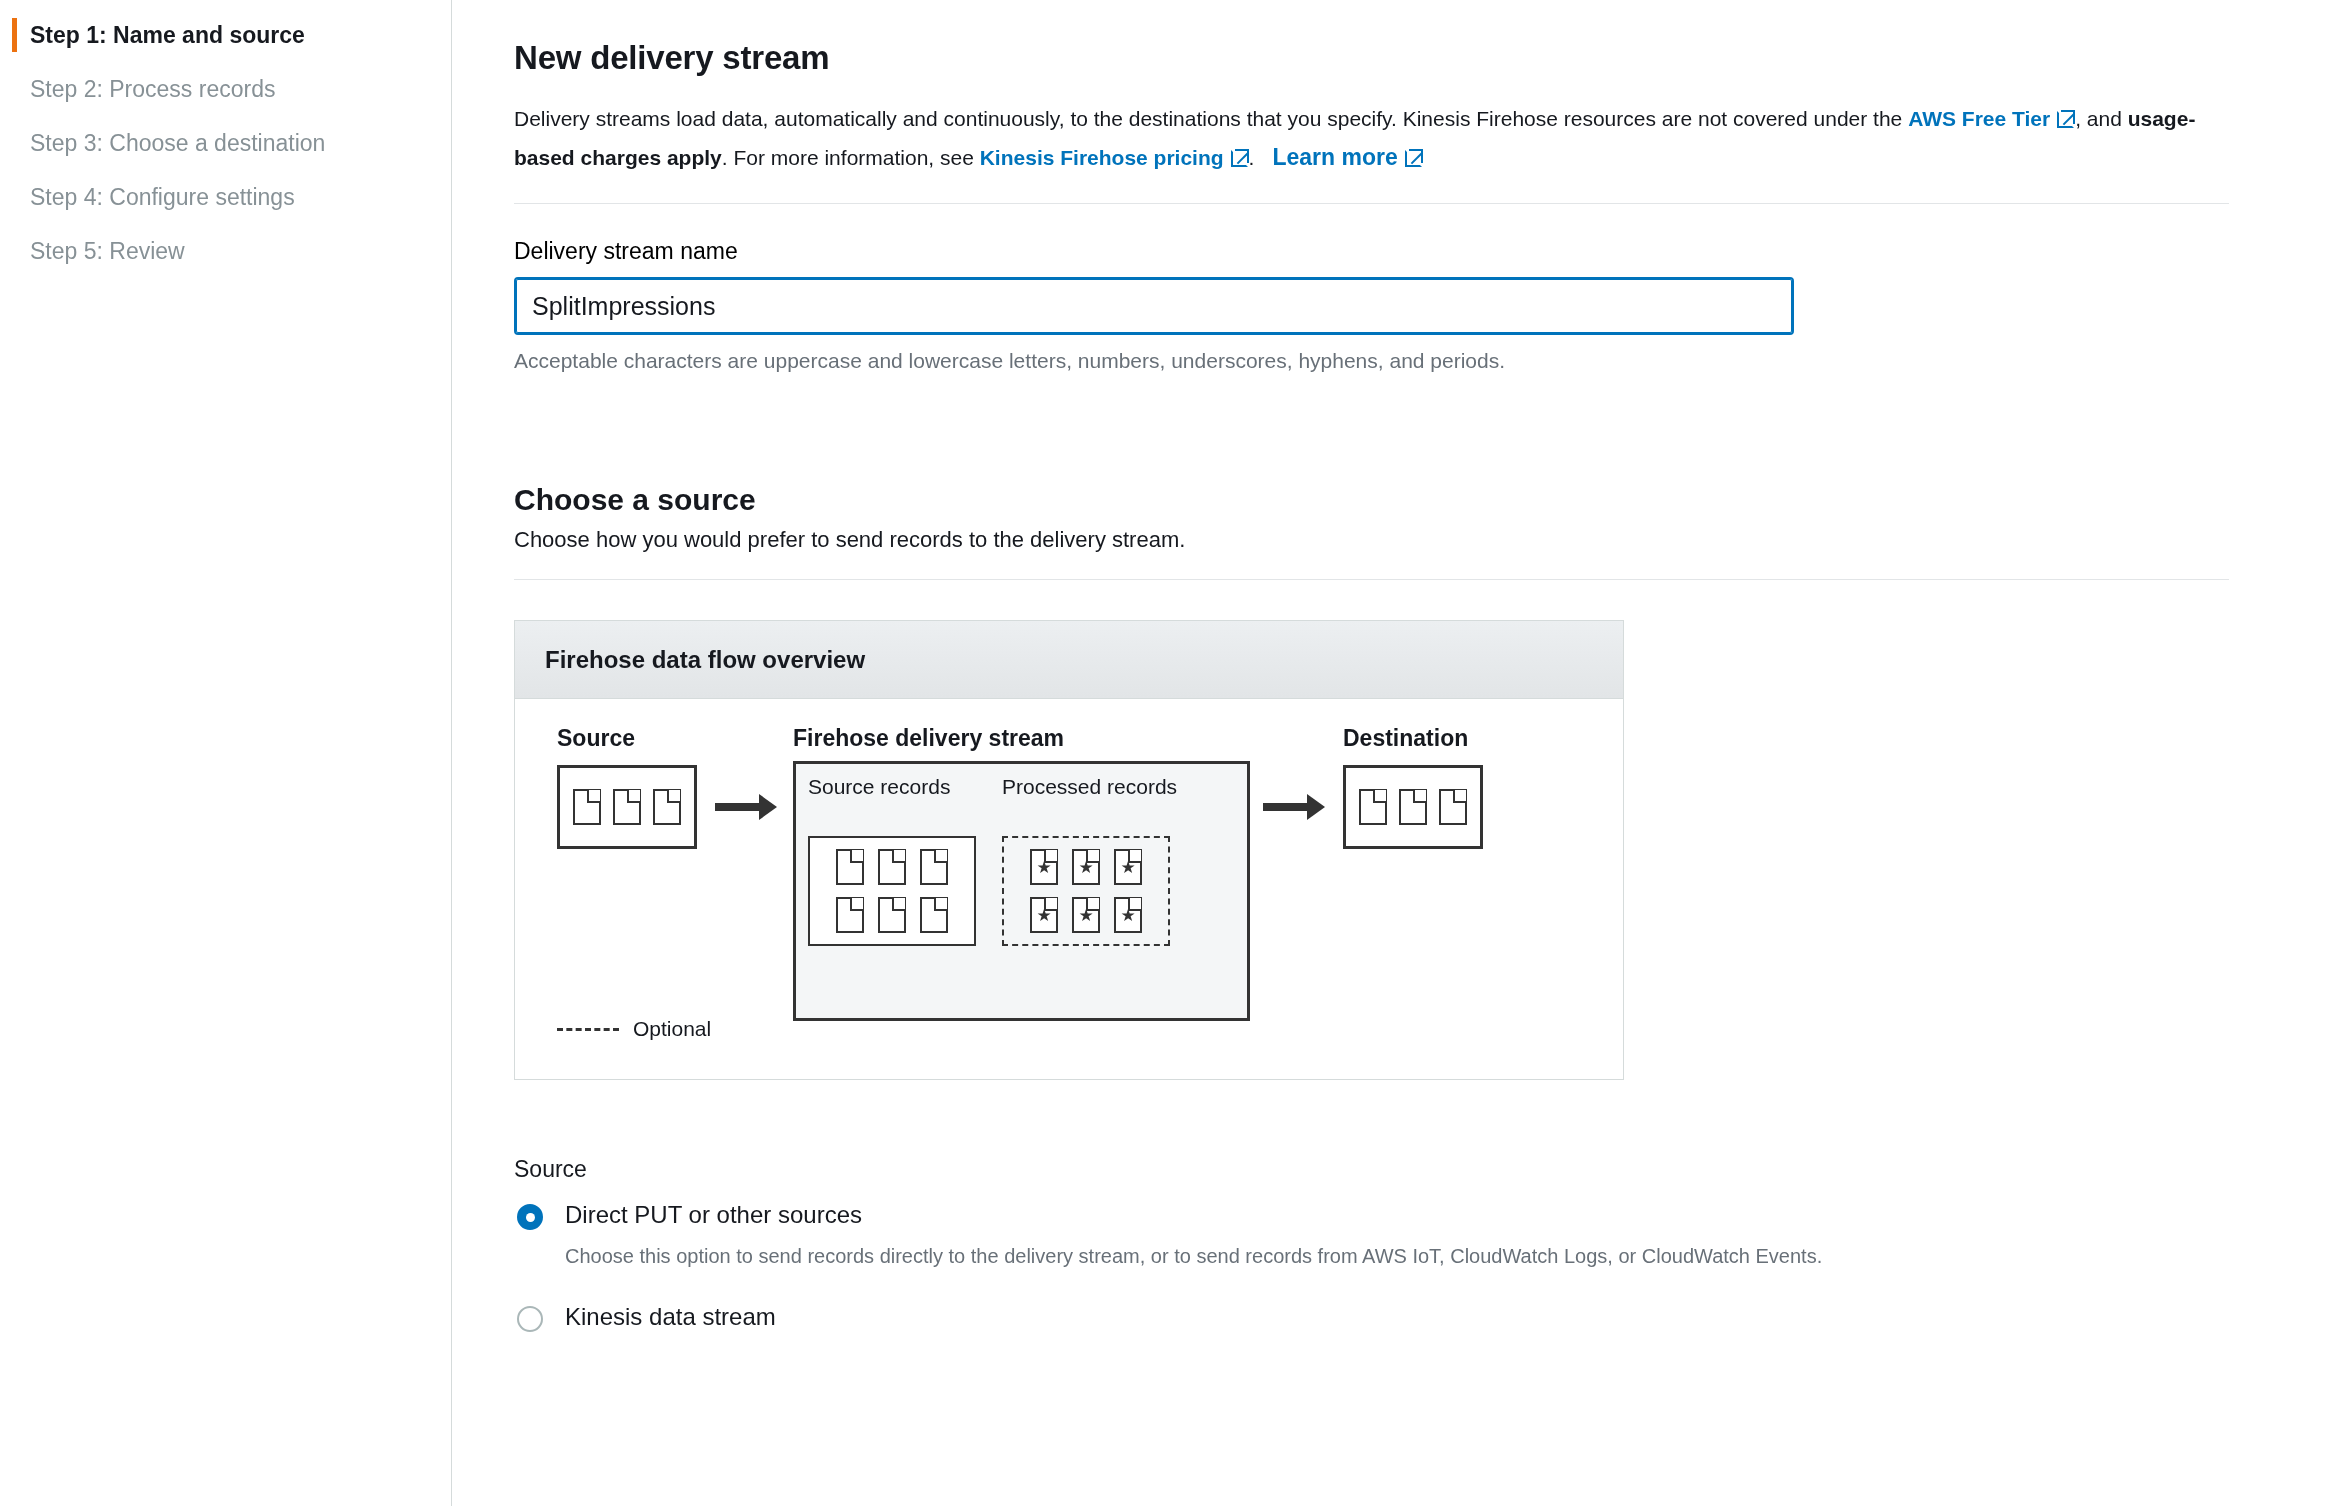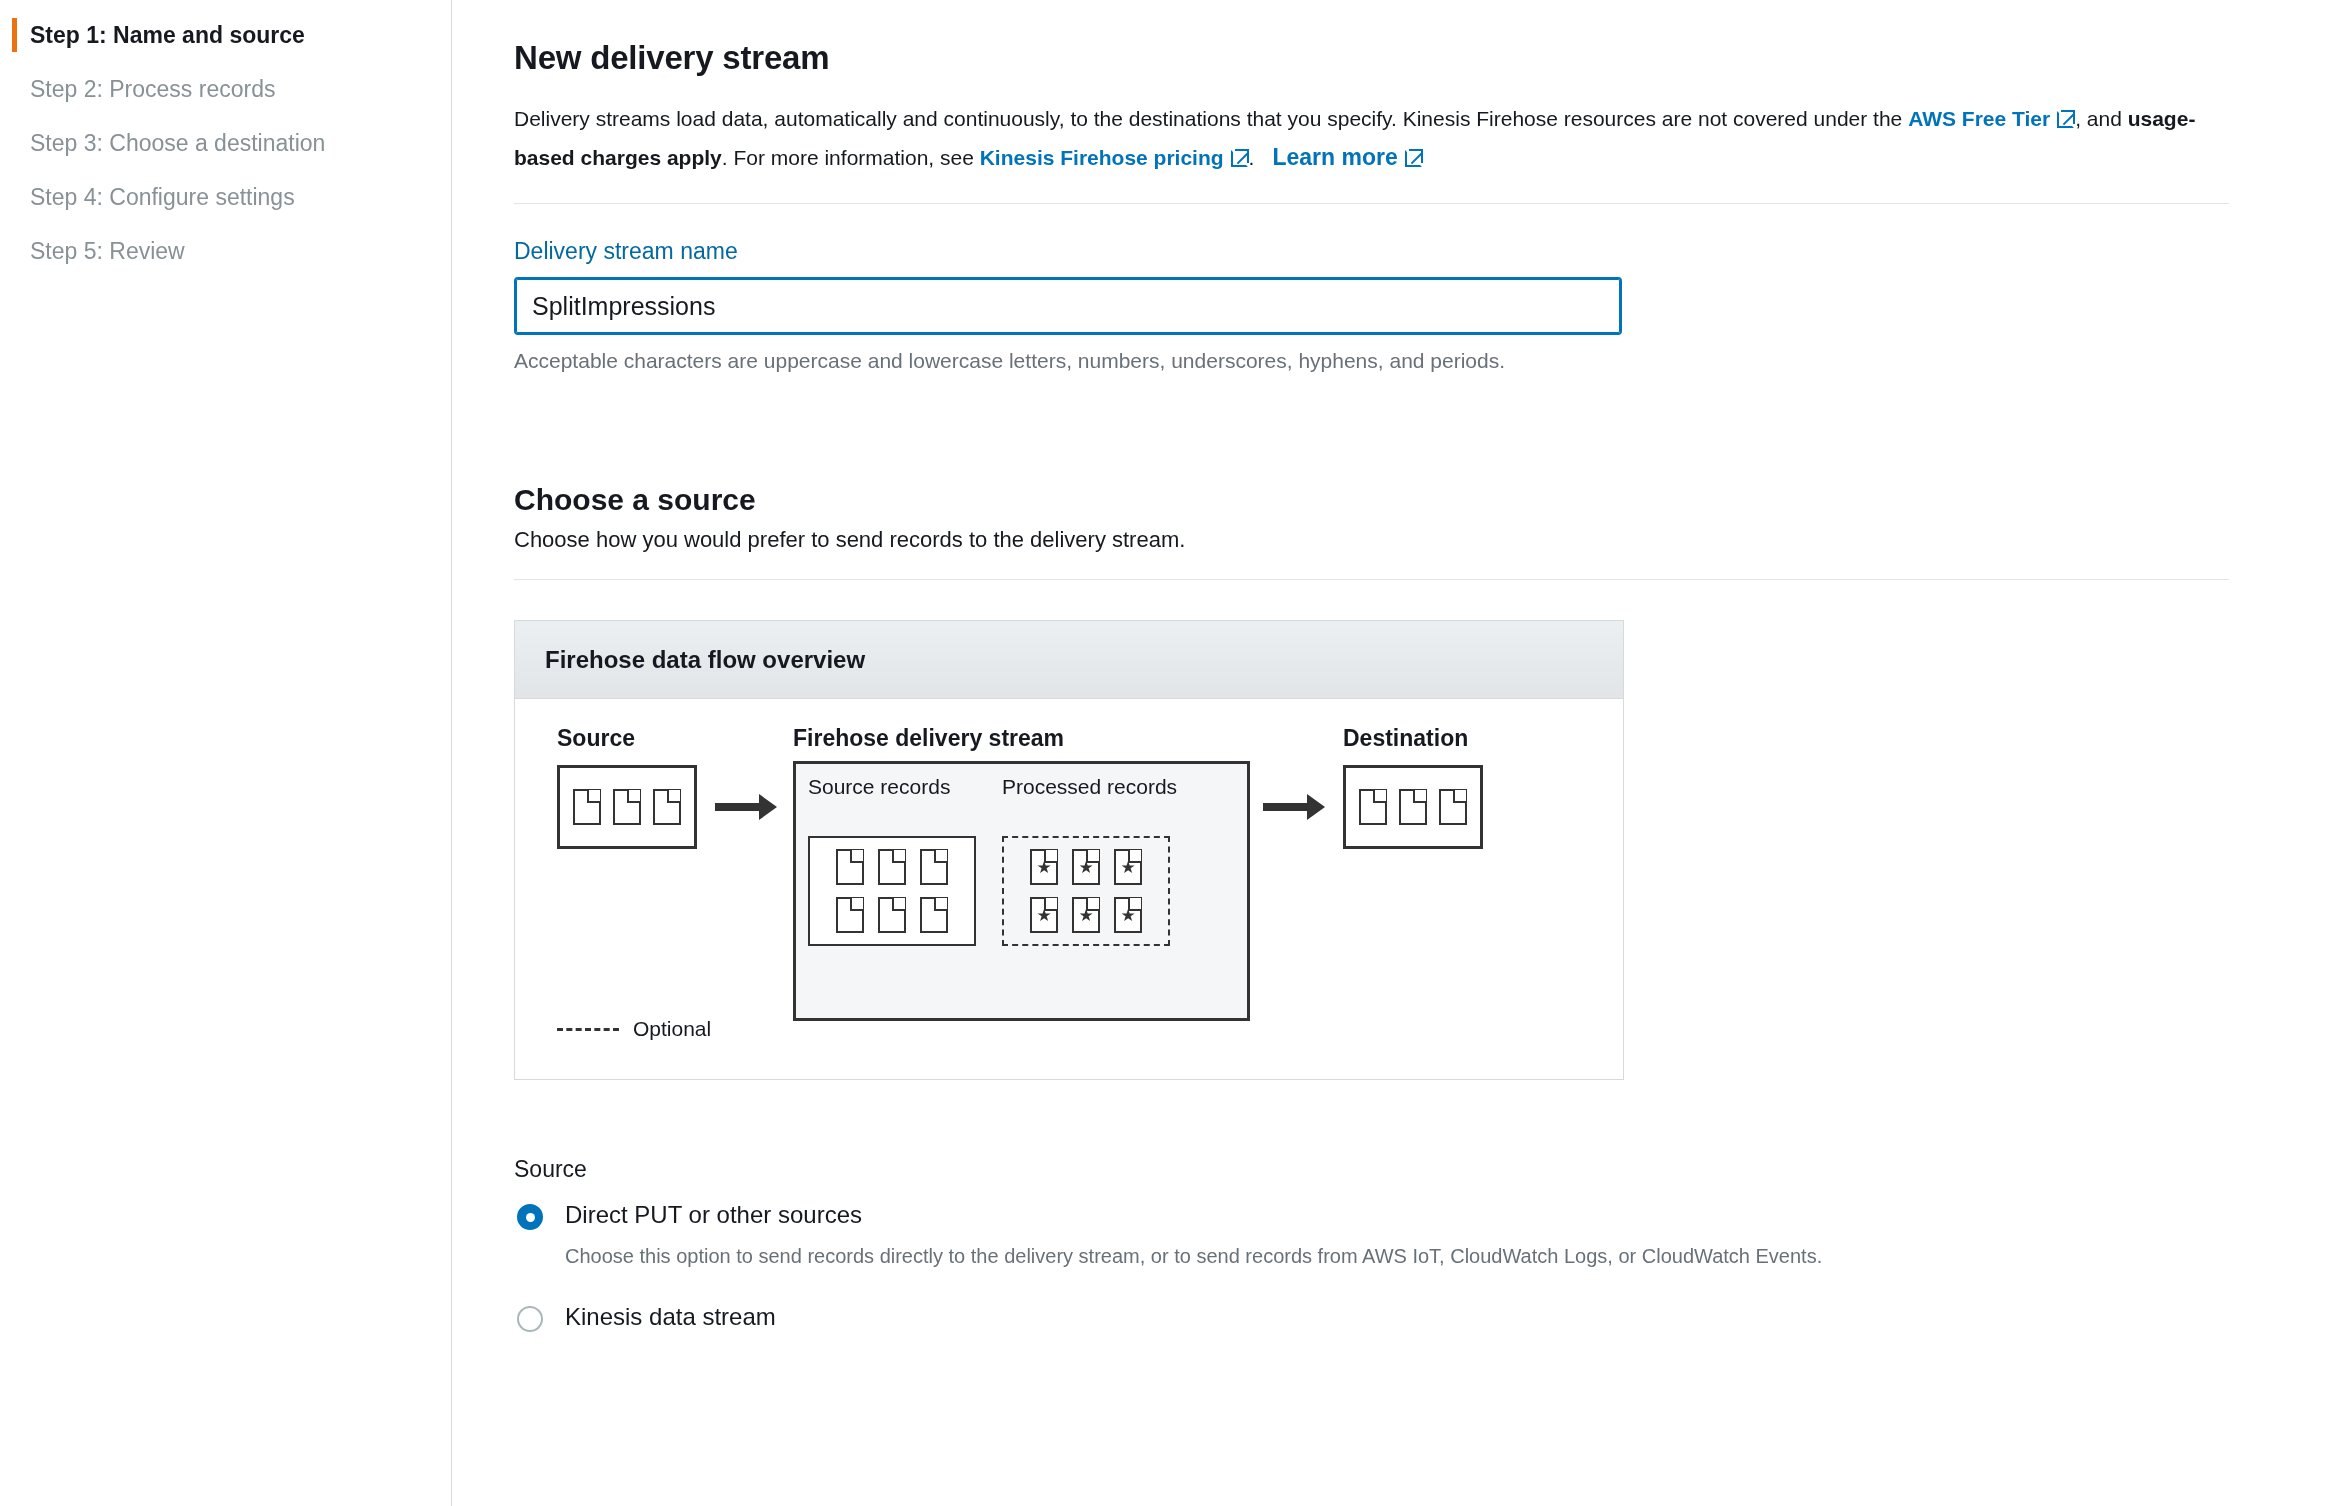--- a/index.html
+++ b/index.html
@@ -118,25 +118,25 @@
 
   hr.sep {
     border: none;
     border-top: 1px solid #e2e5e7;
     margin: 26px 0 0 0;
     width: 1715px;
   }
 
   .field-label {
     font-size: 23px;
-    color: #0369a1;
+    color: #000000;
     margin: 34px 0 12px 0;
   }
   .text-input {
-    width: 1108px;
+    width: 1280px;
     height: 58px;
     border: 2px solid #0073bb;
     border-radius: 4px;
     box-shadow: 0 0 0 1px #0073bb inset;
     padding: 5px 16px;
     font-size: 25px;
     color: #16191f;
     font-family: "Liberation Sans", sans-serif;
     outline: none;
     background: #fff;

